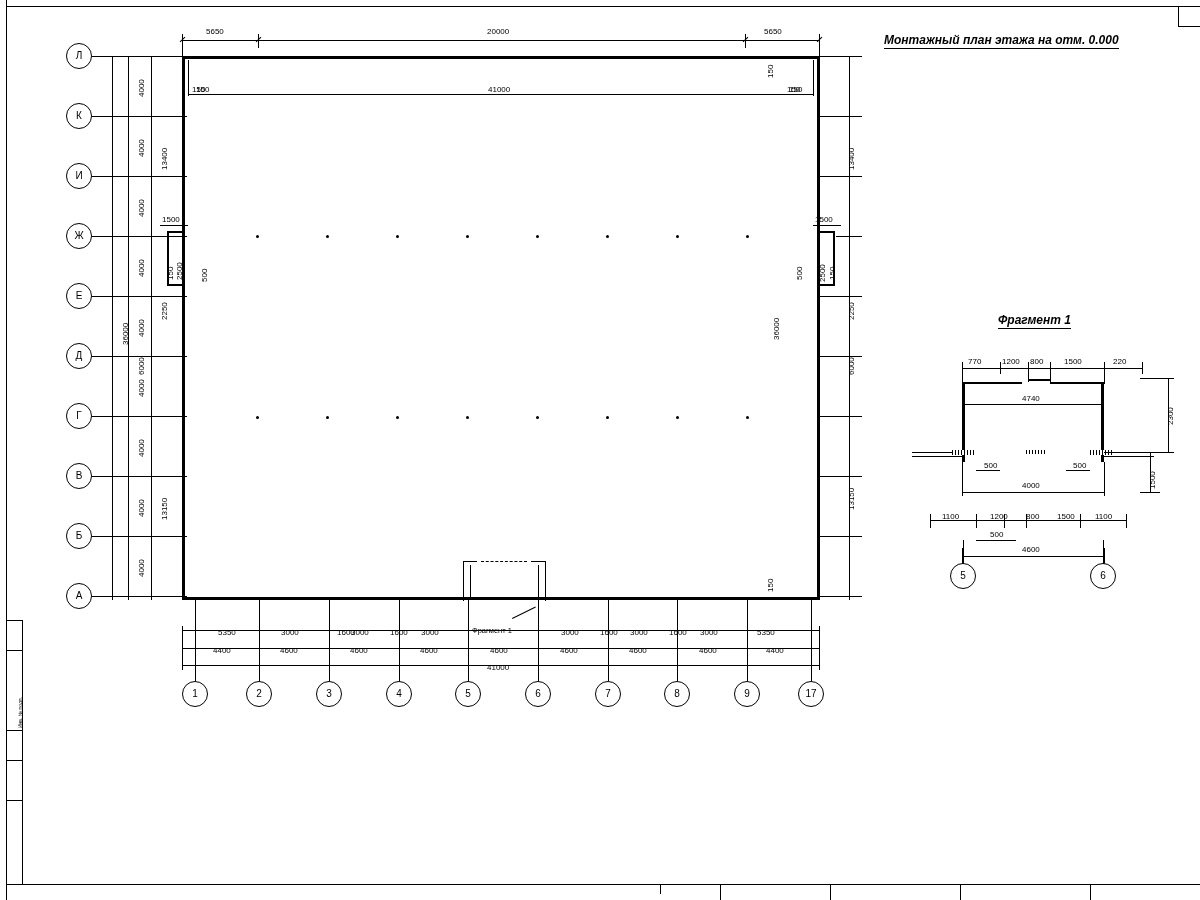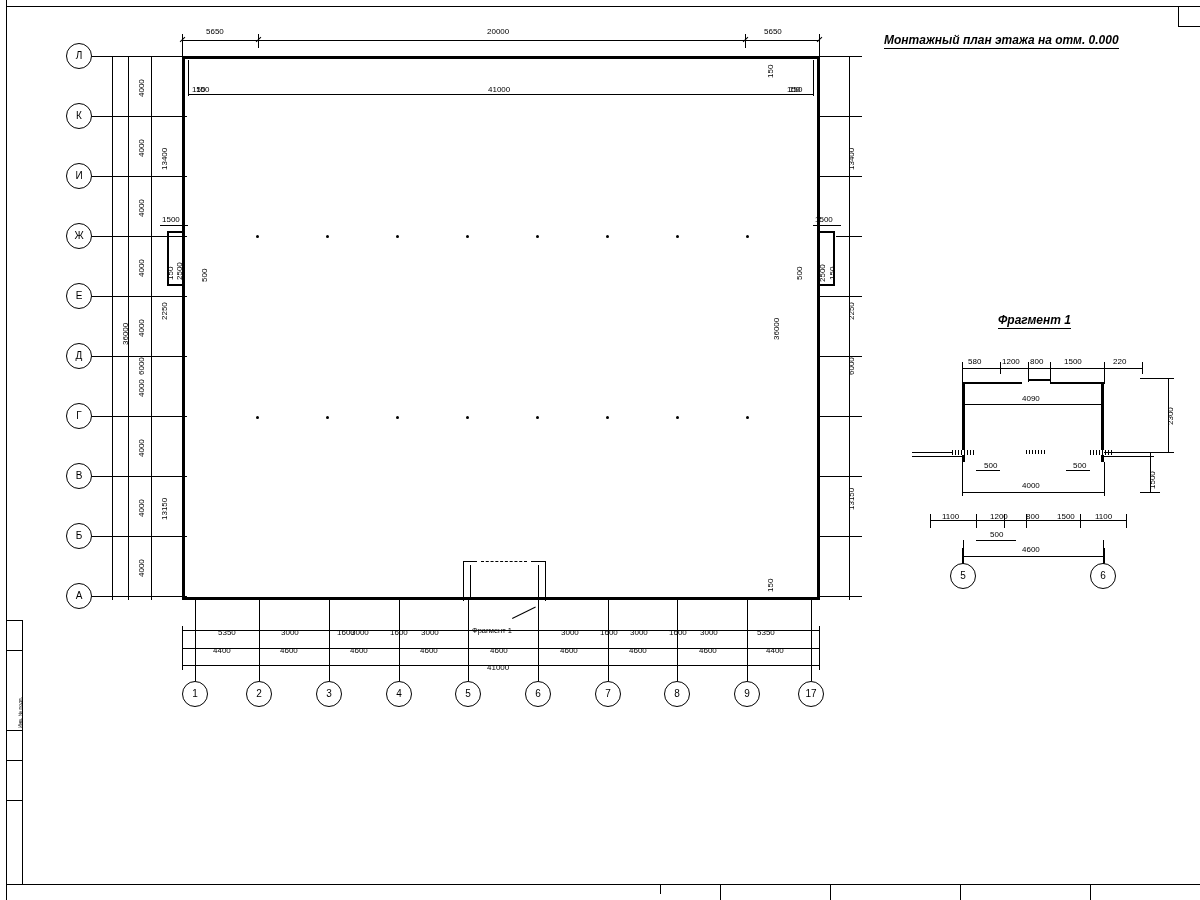--- a/index.html
+++ b/index.html
@@ -327,30 +327,30 @@
 
   <div class="hline" style="left:912px; top:452px; width:50px;"></div>
   <div class="hline" style="left:912px; top:456px; width:50px;"></div>
   <div class="hline" style="left:1104px; top:452px; width:50px;"></div>
   <div class="hline" style="left:1104px; top:456px; width:50px;"></div>
   <div class="wall" style="left:952px; top:450px; width:24px; height:5px; background:repeating-linear-gradient(90deg,#000 0 1px,#fff 1px 3px);"></div>
   <div class="wall" style="left:1090px; top:450px; width:24px; height:5px; background:repeating-linear-gradient(90deg,#000 0 1px,#fff 1px 3px);"></div>
   <div class="wall" style="left:1026px; top:450px; width:20px; height:4px; background:repeating-linear-gradient(90deg,#000 0 1px,#fff 1px 3px);"></div>
 
   <div class="hline" style="left:965px; top:404px; width:136px;"></div>
-  <div class="dim" style="left:1022px; top:394px;">4090</div>
+  <div class="dim" style="left:1022px; top:394px;">4740</div>
 
   <div class="hline" style="left:962px; top:368px; width:180px;"></div>
   <div class="vline" style="left:962px; top:362px; height:22px;"></div>
   <div class="vline" style="left:1000px; top:362px; height:12px;"></div>
   <div class="vline" style="left:1028px; top:362px; height:20px;"></div>
   <div class="vline" style="left:1050px; top:362px; height:20px;"></div>
   <div class="vline" style="left:1104px; top:362px; height:22px;"></div>
   <div class="vline" style="left:1142px; top:362px; height:12px;"></div>
-  <div class="dim" style="left:968px; top:357px;">580</div>
+  <div class="dim" style="left:968px; top:357px;">770</div>
   <div class="dim" style="left:1002px; top:357px;">1200</div>
   <div class="dim" style="left:1030px; top:357px;">800</div>
   <div class="dim" style="left:1064px; top:357px;">1500</div>
   <div class="dim" style="left:1113px; top:357px;">220</div>
 
   <div class="dim" style="left:984px; top:461px;">500</div>
   <div class="dim" style="left:1073px; top:461px;">500</div>
   <div class="hline" style="left:976px; top:470px; width:24px;"></div>
   <div class="hline" style="left:1066px; top:470px; width:24px;"></div>
 

